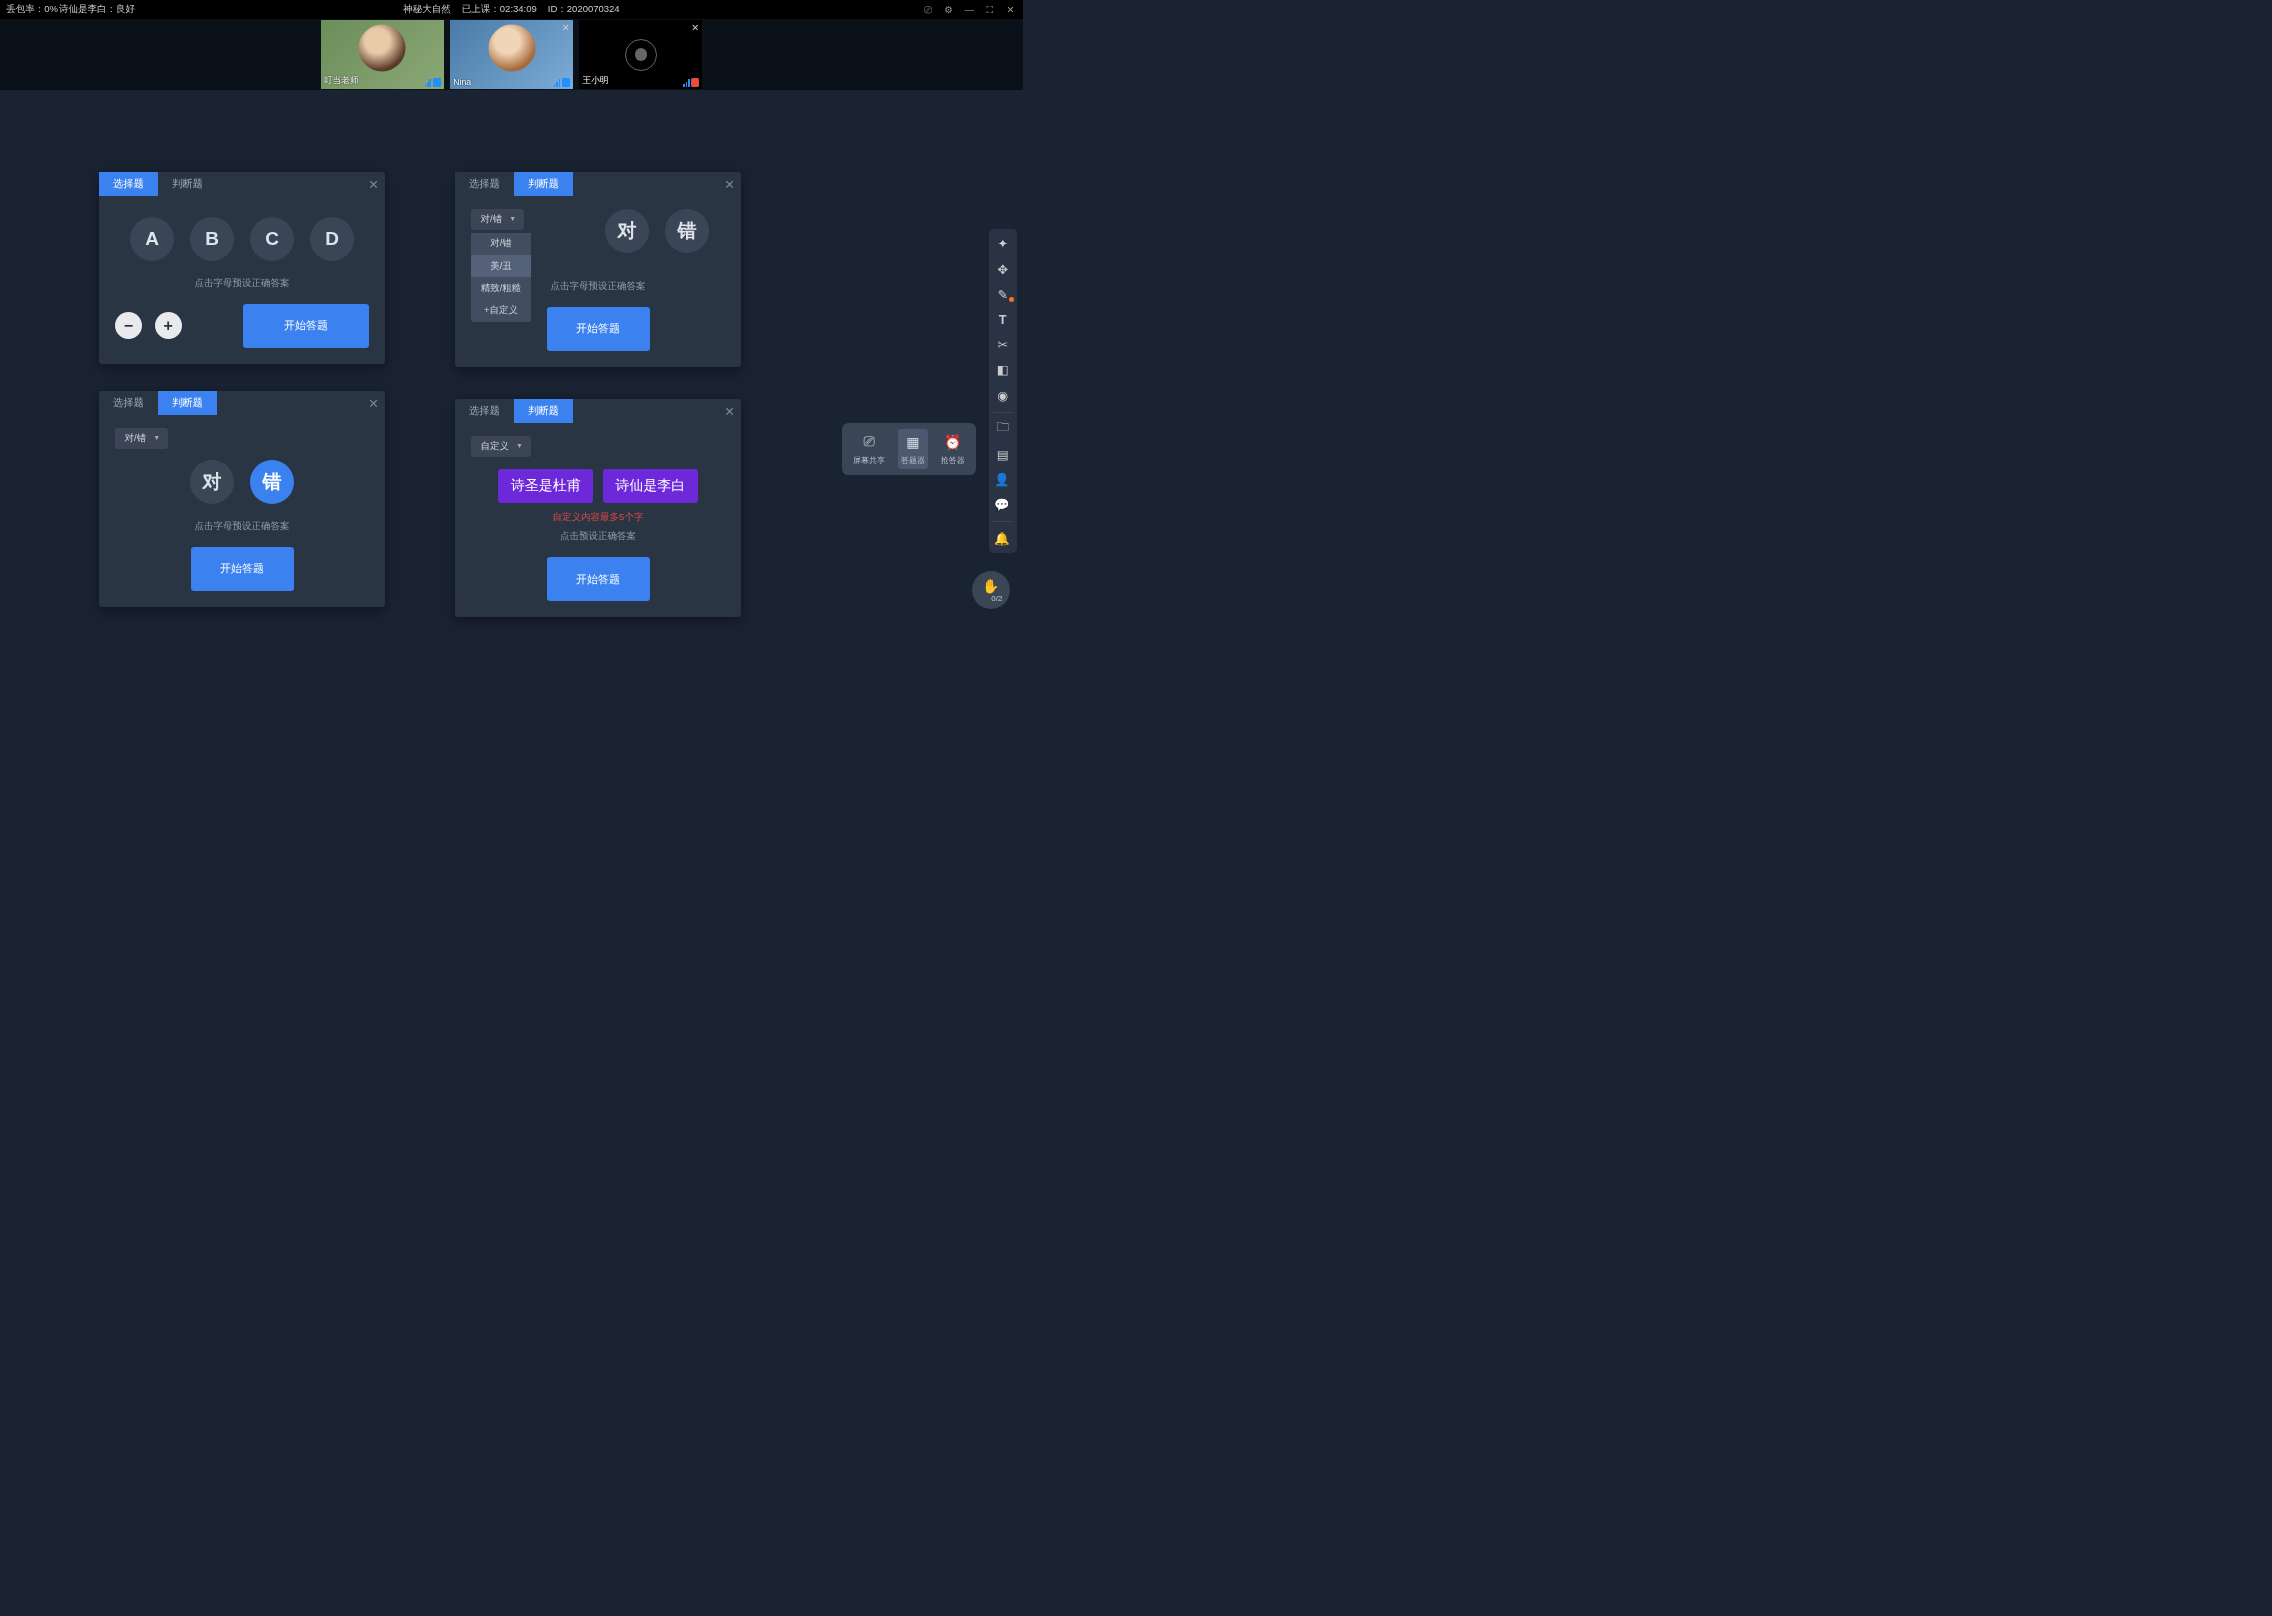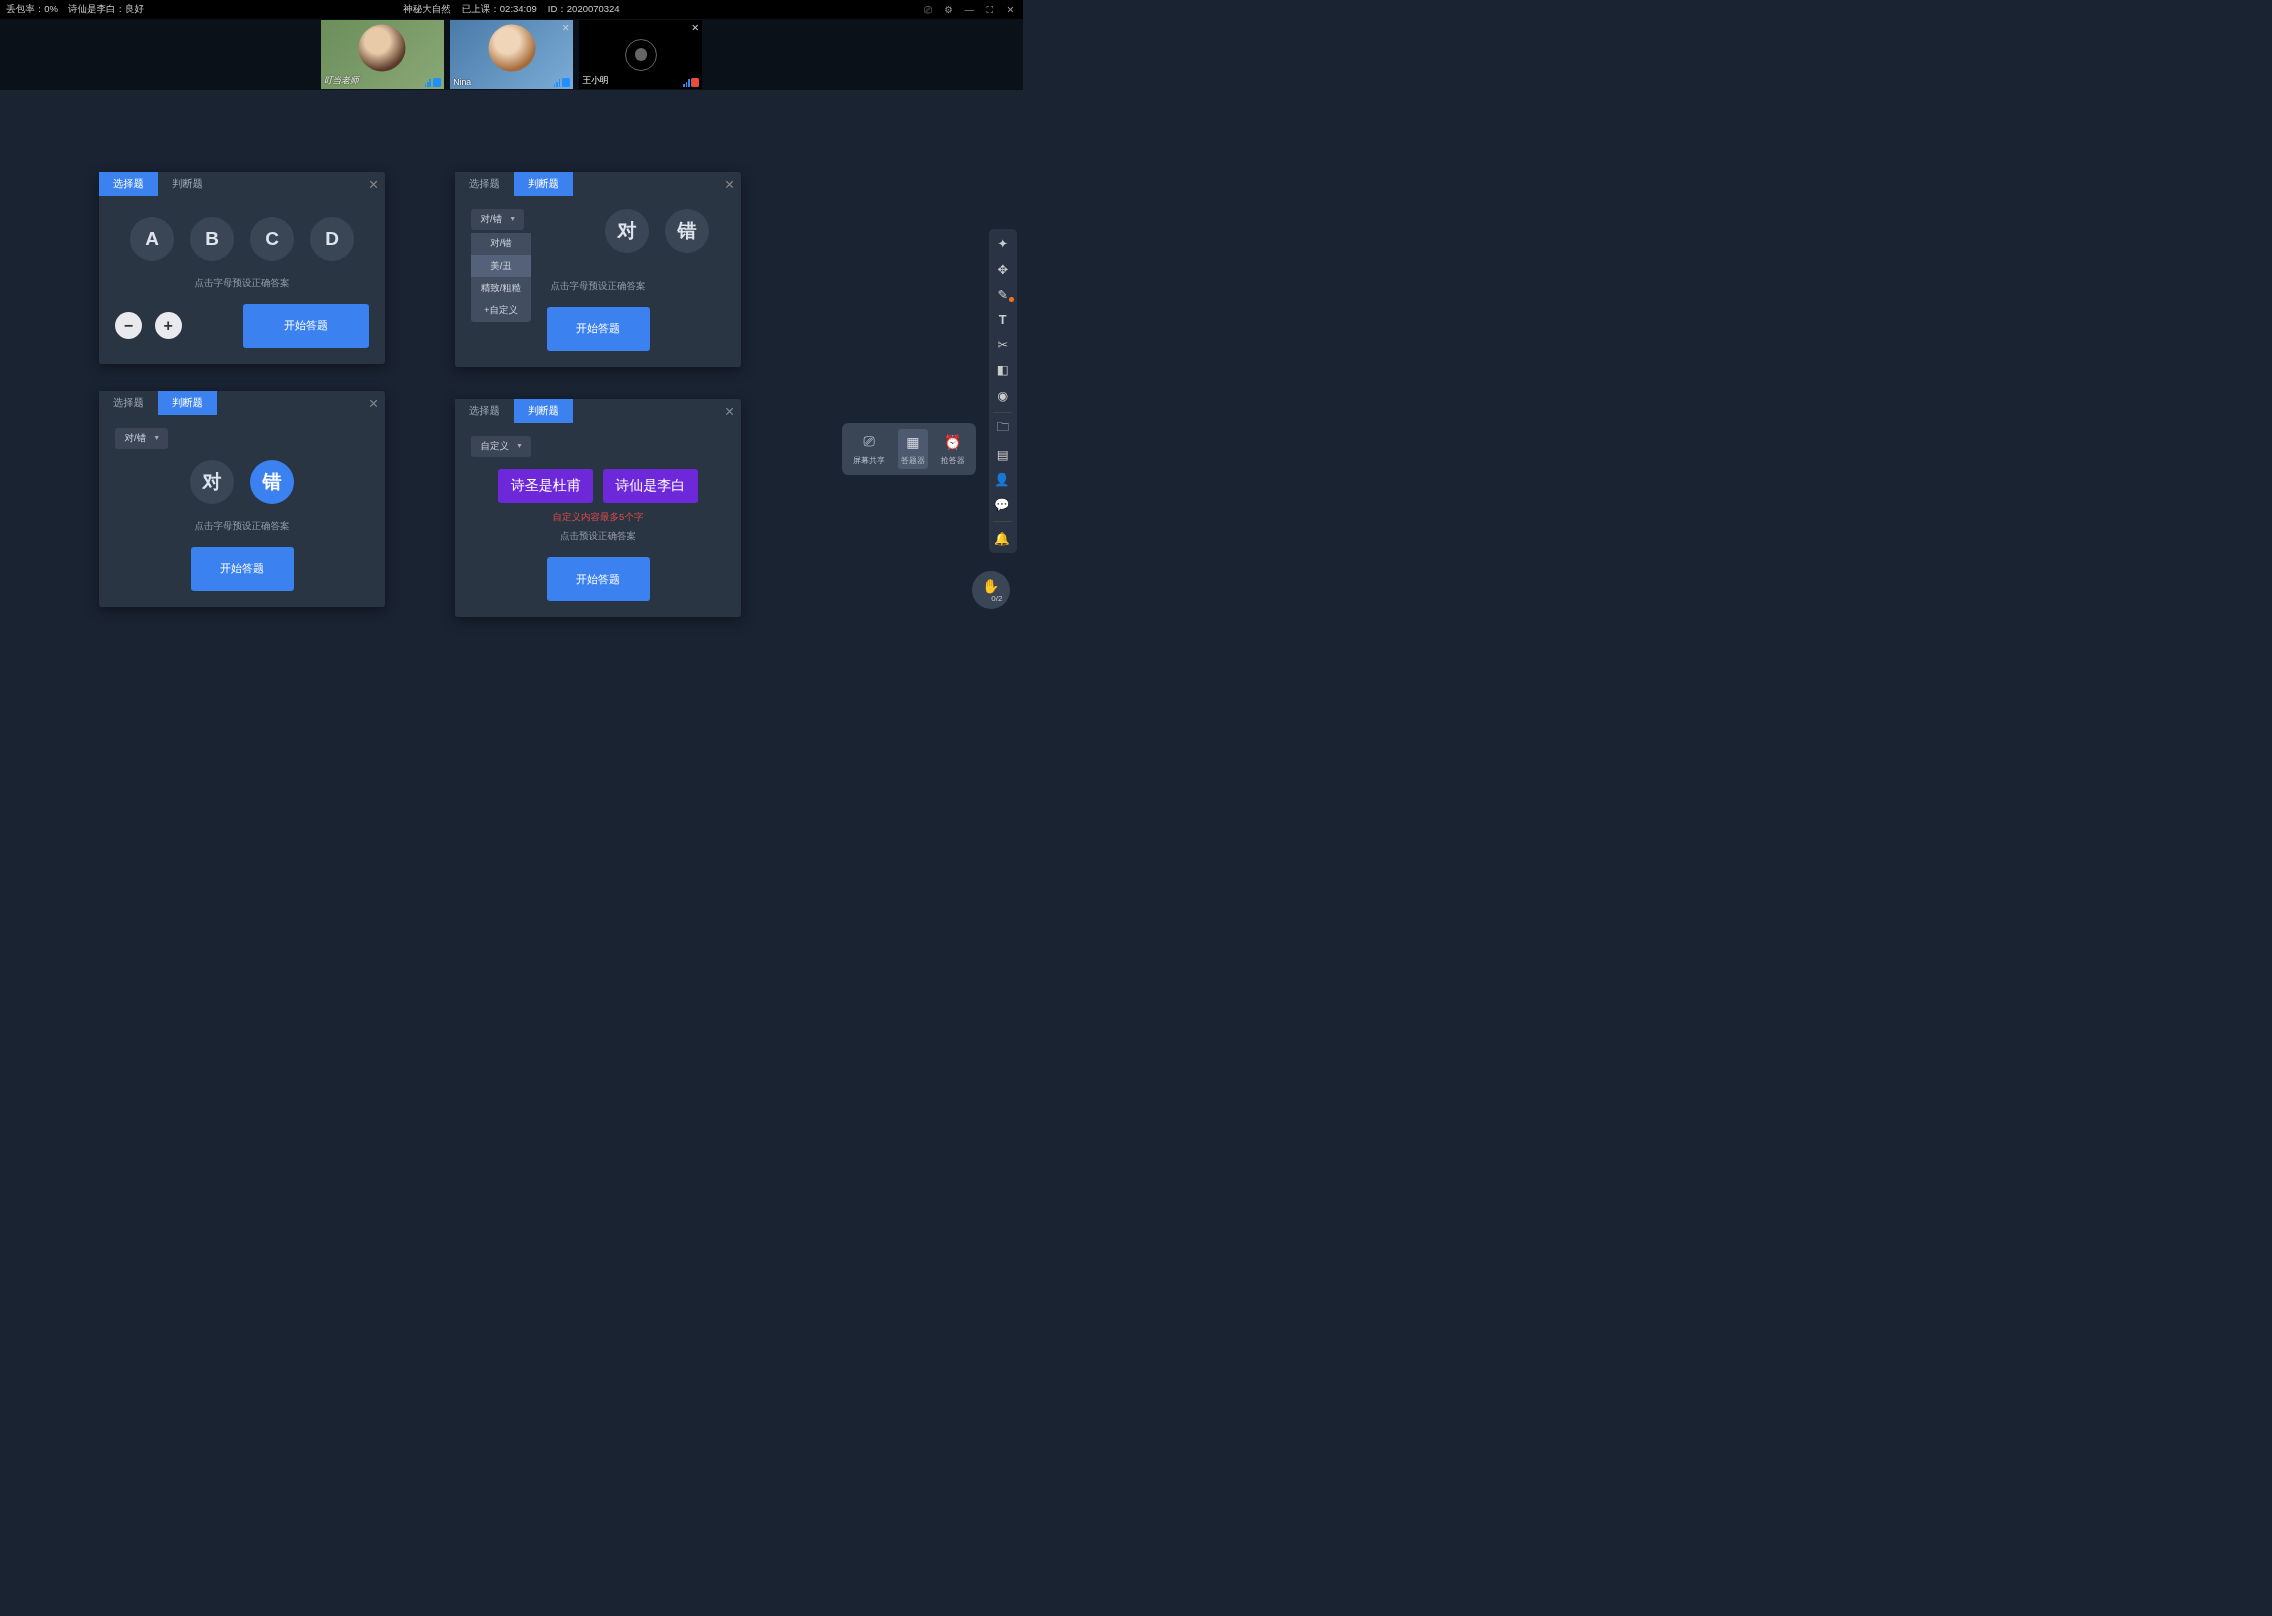--- a/index.html
+++ b/index.html
@@ -16,21 +16,21 @@
 
 .top-bar {
   height: 19px;
   background: #000;
   display: flex;
   align-items: center;
   padding: 0 6.3px;
   font-size: 9.5px;
   color: #ccc;
 }
-.top-left { display: flex; gap: 10px; text-align: center; }
+.top-left { display: flex; gap: 1px; text-align: center; }
 .top-center { position: absolute; left: 50%; transform: translateX(-50%); display: flex; gap: 11px; }
 .top-right { margin-left: auto; display: flex; gap: 8px; align-items: center; }
 .top-icon { width: 12.6px; height: 12.6px; display: inline-flex; align-items: center; justify-content: center; color: #999; cursor: pointer; }
 
 
 .video-bar {
   height: 71px;
   background: #0b1119;
   display: flex;
   justify-content: center;
@@ -38,21 +38,21 @@
   gap: 6.3px;
   padding: 0;
 }
 .video-tile {
   width: 123px;
   height: 69px;
   background: #222;
   position: relative;
   overflow: hidden;
 }
-.video-tile.tile-1 { background: linear-gradient(135deg,#6b8e5b,#8aa876); font-style: italic; }
+.video-tile.tile-1 { background: linear-gradient(135deg,#6b8e5b,#8aa876); }
 .video-tile.tile-2 { background: linear-gradient(135deg,#4a7ba8,#7babd6); }
 .video-tile.tile-3 { background: #000; display: flex; align-items:center; justify-content:center; }
 .video-face {
   width: 47px; height: 47px; border-radius: 50%;
   position: absolute; left: 50%; top: 40%; transform: translate(-50%,-50%);
 }
 .tile-1 .video-face { background: radial-gradient(circle at 40% 35%, #e8c9a8 30%, #5a3a28 70%); }
 .tile-2 .video-face { background: radial-gradient(circle at 40% 35%, #f0d5b8 30%, #a66b3a 70%); }
 .cam-icon {
   width: 32px; height: 32px; border: 1.6px solid #666; border-radius: 50%;

